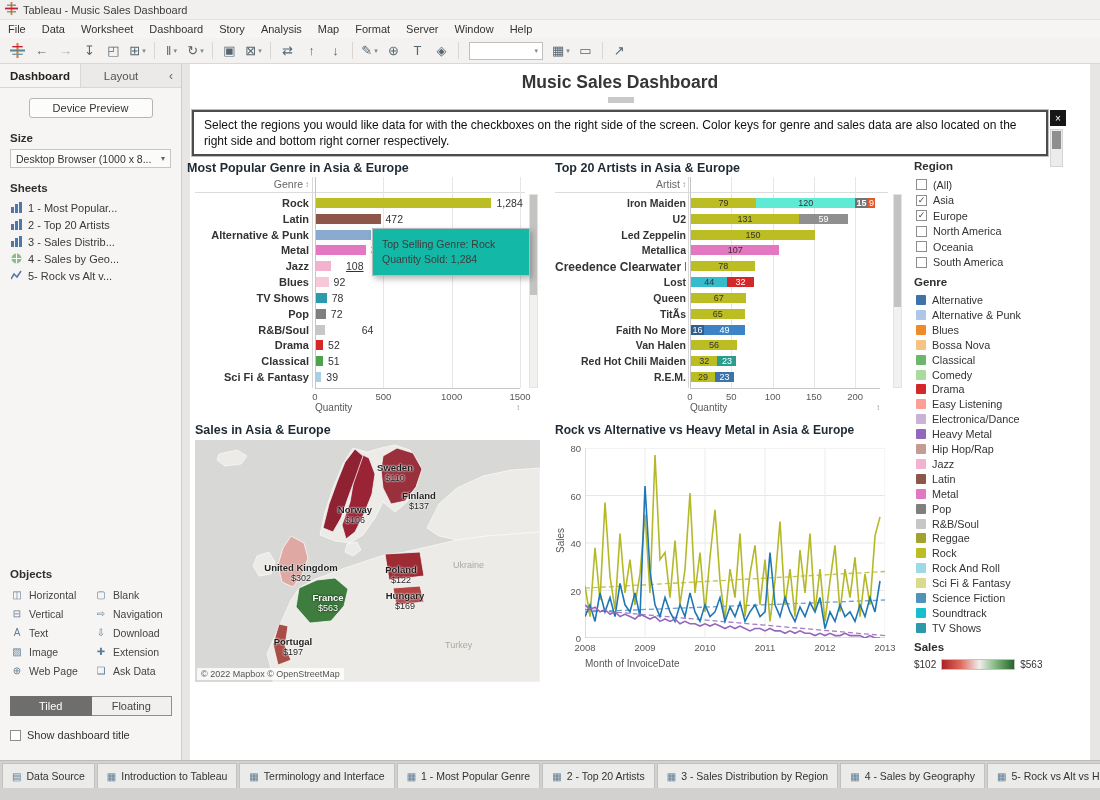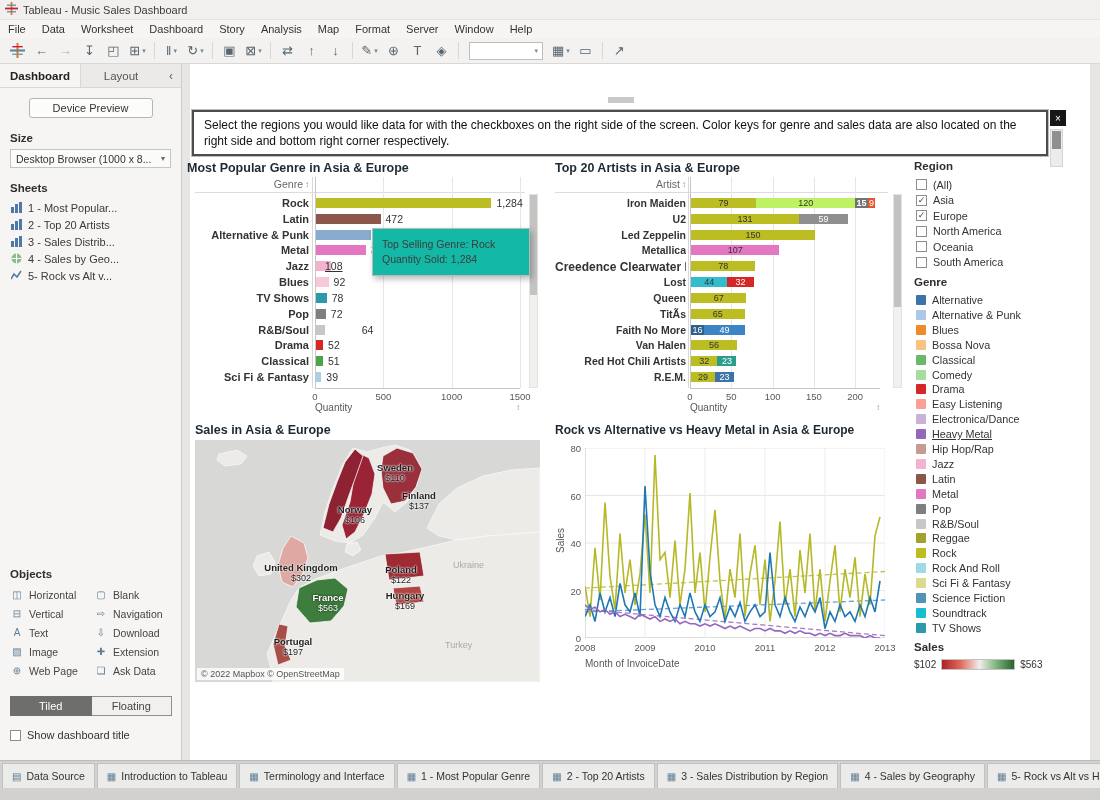--- a/index.html
+++ b/index.html
@@ -294,20 +294,21 @@
       <div id="show-title-row">
         <span class="cb"></span>
         <span>Show dashboard title</span>
       </div>
     </div>
   </div>
 
   <div id="mainbg"></div>
   <div id="canvas"></div>
 
+  <div id="dash-title">Music Sales Dashboard</div>
   <div id="title-handle"></div>
 
   <div id="instruction-box">Select the regions you would like data for with the checkboxes on the right side of the screen. Color keys for genre and sales data are also located on the right side and bottom right corner respectively.</div>
   <div id="close-x">×</div>
   <div id="mini-scroll">
       <div></div>
     </div>
 
   <div class="chart-title" style="left:187px;top:161px">Most Popular Genre in Asia &amp; Europe</div>
   <div id="c1" class="chartbox" style="left:195px;top:160px;width:345px;height:252px">
@@ -340,21 +341,21 @@
       <div class="bar" style="position: absolute; left: 121px; top: 53.83px; width: 64.5067px; height: 10px; background: rgb(140, 86, 75);"></div>
       <div class="vlabel" style="position: absolute; left: 190.507px; top: 52.83px; width: 48px; height: 12px;">472</div>
       <div class="rlabel" style="position: absolute; left: 0px; top: 68.66px; width: 114px; height: 12px;">Alternative &amp; Punk</div>
       <div class="bar" style="position: absolute; left: 121px; top: 69.66px; width: 54.8033px; height: 10px; background: rgb(137, 171, 208);"></div>
       <div class="vlabel" style="position: absolute; left: 180.803px; top: 68.66px; width: 48px; height: 12px;">401</div>
       <div class="rlabel" style="position: absolute; left: 0px; top: 84.49px; width: 114px; height: 12px;">Metal</div>
       <div class="bar" style="position: absolute; left: 121px; top: 85.49px; width: 50.02px; height: 10px; background: rgb(227, 119, 194);"></div>
       <div class="vlabel" style="position: absolute; left: 176.02px; top: 84.49px; width: 48px; height: 12px;">366</div>
       <div class="rlabel" style="position: absolute; left: 0px; top: 100.32px; width: 114px; height: 12px;">Jazz</div>
       <div class="bar" style="position: absolute; left: 121px; top: 101.32px; width: 14.76px; height: 10px; background: rgb(243, 178, 205);"></div>
-      <div class="vlabel" style="position: absolute; left: 130px; top: 100.32px; width: 48px; height: 12px; text-decoration: underline;">108</div>
+      <div class="vlabel" style="position: absolute; left: 151px; top: 100.32px; width: 48px; height: 12px; text-decoration: underline;">108</div>
       <div class="rlabel" style="position: absolute; left: 0px; top: 116.15px; width: 114px; height: 12px;">Blues</div>
       <div class="bar" style="position: absolute; left: 121px; top: 117.15px; width: 12.5733px; height: 10px; background: rgb(246, 200, 216);"></div>
       <div class="vlabel" style="position: absolute; left: 138.573px; top: 116.15px; width: 48px; height: 12px;">92</div>
       <div class="rlabel" style="position: absolute; left: 0px; top: 131.98px; width: 114px; height: 12px;">TV Shows</div>
       <div class="bar" style="position: absolute; left: 121px; top: 132.98px; width: 10.66px; height: 10px; background: rgb(43, 155, 171);"></div>
       <div class="vlabel" style="position: absolute; left: 136.66px; top: 131.98px; width: 48px; height: 12px;">78</div>
       <div class="rlabel" style="position: absolute; left: 0px; top: 147.81px; width: 114px; height: 12px;">Pop</div>
       <div class="bar" style="position: absolute; left: 121px; top: 148.81px; width: 9.84px; height: 10px; background: rgb(127, 127, 127);"></div>
       <div class="vlabel" style="position: absolute; left: 135.84px; top: 147.81px; width: 48px; height: 12px;">72</div>
       <div class="rlabel" style="position: absolute; left: 0px; top: 163.64px; width: 114px; height: 12px;">R&amp;B/Soul</div>
@@ -396,21 +397,21 @@
       <div class="tick" style="position: absolute; left: 156.304px; top: 231px; width: 40px; height: 11px;">50</div>
       <div class="vgrid" style="position: absolute; left: 217.609px; top: 17px; width: 1px; height: 211px;"></div>
       <div class="tick" style="position: absolute; left: 197.609px; top: 231px; width: 40px; height: 11px;">100</div>
       <div class="vgrid" style="position: absolute; left: 258.913px; top: 17px; width: 1px; height: 211px;"></div>
       <div class="tick" style="position: absolute; left: 238.913px; top: 231px; width: 40px; height: 11px;">150</div>
       <div class="vgrid" style="position: absolute; left: 300.217px; top: 17px; width: 1px; height: 211px;"></div>
       <div class="tick" style="position: absolute; left: 280.217px; top: 231px; width: 40px; height: 11px;">200</div>
       <div class="hline" style="position: absolute; left: 135px; top: 228px; width: 190px; height: 1px; background: rgb(198, 198, 198);"></div>
       <div class="rlabel" style="position: absolute; left: 0px; top: 37px; width: 131px; height: 12px; font-size: 10.5px;">Iron Maiden</div>
       <div class="seg" style="position: absolute; left: 136px; top: 38px; width: 65.2609px; height: 10px; background: rgb(188, 189, 34); color: rgb(51, 51, 51);">79</div>
-      <div class="seg" style="position: absolute; left: 201.261px; top: 38px; width: 99.1304px; height: 10px; background: #bef264; color: rgb(51, 51, 51);">120</div>
+      <div class="seg" style="position: absolute; left: 201.261px; top: 38px; width: 99.1304px; height: 10px; background: #5eead4; color: rgb(51, 51, 51);">120</div>
       <div class="seg" style="position: absolute; left: 300.391px; top: 38px; width: 12.3913px; height: 10px; background: #737373; color: rgb(255, 255, 255); font-weight: bold;">15</div>
       <div class="seg" style="position: absolute; left: 312.783px; top: 38px; width: 7.43478px; height: 10px; background: rgb(226, 88, 43); color: rgb(255, 255, 255);">9</div>
       <div class="rlabel" style="position: absolute; left: 0px; top: 52.83px; width: 131px; height: 12px; font-size: 10.5px;">U2</div>
       <div class="seg" style="position: absolute; left: 136px; top: 53.83px; width: 108.217px; height: 10px; background: rgb(188, 189, 34); color: rgb(51, 51, 51);">131</div>
       <div class="seg" style="position: absolute; left: 244.217px; top: 53.83px; width: 48.7391px; height: 10px; background: rgb(143, 143, 143); color: rgb(255, 255, 255);">59</div>
       <div class="rlabel" style="position: absolute; left: 0px; top: 68.66px; width: 131px; height: 12px; font-size: 10.5px;">Led Zeppelin</div>
       <div class="seg" style="position: absolute; left: 136px; top: 69.66px; width: 123.913px; height: 10px; background: rgb(188, 189, 34); color: rgb(51, 51, 51);">150</div>
       <div class="rlabel" style="position: absolute; left: 0px; top: 84.49px; width: 131px; height: 12px; font-size: 10.5px;">Metallica</div>
       <div class="seg" style="position: absolute; left: 136px; top: 85.49px; width: 88.3913px; height: 10px; background: rgb(227, 119, 194); color: rgb(51, 51, 51);">107</div>
       <div class="rlabel" style="position: absolute; left: 0px; top: 100.32px; width: 131px; height: 12px; font-size: 12px;">Creedence Clearwater Reviv..</div>
@@ -420,21 +421,21 @@
       <div class="seg" style="position: absolute; left: 172.348px; top: 117.15px; width: 26.4348px; height: 10px; background: rgb(214, 39, 40); color: rgb(255, 255, 255);">32</div>
       <div class="rlabel" style="position: absolute; left: 0px; top: 131.98px; width: 131px; height: 12px; font-size: 10.5px;">Queen</div>
       <div class="seg" style="position: absolute; left: 136px; top: 132.98px; width: 55.3478px; height: 10px; background: rgb(188, 189, 34); color: rgb(51, 51, 51);">67</div>
       <div class="rlabel" style="position: absolute; left: 0px; top: 147.81px; width: 131px; height: 12px; font-size: 10.5px;">TitÃs</div>
       <div class="seg" style="position: absolute; left: 136px; top: 148.81px; width: 53.6957px; height: 10px; background: rgb(188, 189, 34); color: rgb(51, 51, 51);">65</div>
       <div class="rlabel" style="position: absolute; left: 0px; top: 163.64px; width: 131px; height: 12px; font-size: 10.5px;">Faith No More</div>
       <div class="seg" style="position: absolute; left: 136px; top: 164.64px; width: 13.2174px; height: 10px; background: rgb(47, 95, 143); color: rgb(255, 255, 255);">16</div>
       <div class="seg" style="position: absolute; left: 149.217px; top: 164.64px; width: 40.4783px; height: 10px; background: rgb(61, 132, 198); color: rgb(255, 255, 255);">49</div>
       <div class="rlabel" style="position: absolute; left: 0px; top: 179.47px; width: 131px; height: 12px; font-size: 10.5px;">Van Halen</div>
       <div class="seg" style="position: absolute; left: 136px; top: 180.47px; width: 46.2609px; height: 10px; background: rgb(188, 189, 34); color: rgb(51, 51, 51);">56</div>
-      <div class="rlabel" style="position: absolute; left: 0px; top: 195.3px; width: 131px; height: 12px; font-size: 10.5px;">Red Hot Chili Artists</div>
+      <div class="rlabel" style="position: absolute; left: 0px; top: 195.3px; width: 131px; height: 12px; font-size: 10.5px;">Red Hot Chili Maiden</div>
       <div class="seg" style="position: absolute; left: 136px; top: 196.3px; width: 26.4348px; height: 10px; background: rgb(188, 189, 34); color: rgb(51, 51, 51);">32</div>
       <div class="seg" style="position: absolute; left: 162.435px; top: 196.3px; width: 19px; height: 10px; background: rgb(42, 157, 143); color: rgb(255, 255, 255);">23</div>
       <div class="rlabel" style="position: absolute; left: 0px; top: 211.13px; width: 131px; height: 12px; font-size: 10.5px;">R.E.M.</div>
       <div class="seg" style="position: absolute; left: 136px; top: 212.13px; width: 23.9565px; height: 10px; background: rgb(188, 189, 34); color: rgb(51, 51, 51);">29</div>
       <div class="seg" style="position: absolute; left: 159.957px; top: 212.13px; width: 19px; height: 10px; background: rgb(61, 115, 168); color: rgb(255, 255, 255);">23</div>
     </div>
 
   <div class="chart-title" style="left:195px;top:423px">Sales in Asia &amp; Europe</div>
   <div id="map-wrap">
     <svg id="map-svg" width="345" height="242" viewBox="0 0 345 242">
@@ -595,21 +596,21 @@
         <span>Drama</span>
       </div>
       <div class="leg-item" style="position: absolute; left: 916px; top: 398.3px; width: 164px; height: 12px;">
         <span class="swatch" style="background: rgb(255, 157, 151);"></span>
         <span>Easy Listening</span>
       </div>
       <div class="leg-item" style="position: absolute; left: 916px; top: 413.2px; width: 164px; height: 12px;">
         <span class="swatch" style="background: rgb(201, 178, 214);"></span>
         <span>Electronica/Dance</span>
       </div>
-      <div class="leg-item" style="position: absolute; left: 916px; top: 428.1px; width: 164px; height: 12px; text-decoration: underline;">
+      <div class="leg-item" style="position: absolute; left: 916px; top: 428.1px; width: 164px; height: 12px;">
         <span class="swatch" style="background: rgb(148, 103, 189);"></span>
         <span>Heavy Metal</span>
       </div>
       <div class="leg-item" style="position: absolute; left: 916px; top: 443px; width: 164px; height: 12px;">
         <span class="swatch" style="background: rgb(196, 156, 148);"></span>
         <span>Hip Hop/Rap</span>
       </div>
       <div class="leg-item" style="position: absolute; left: 916px; top: 457.9px; width: 164px; height: 12px;">
         <span class="swatch" style="background: rgb(243, 178, 205);"></span>
         <span>Jazz</span>

